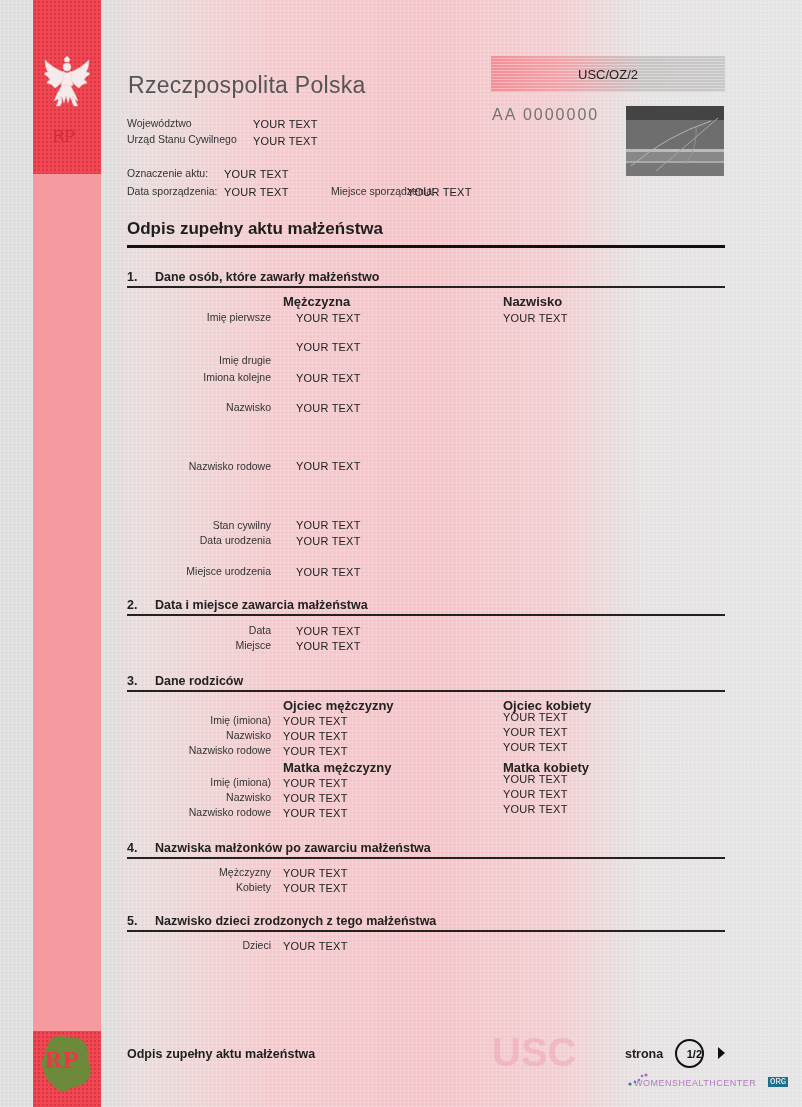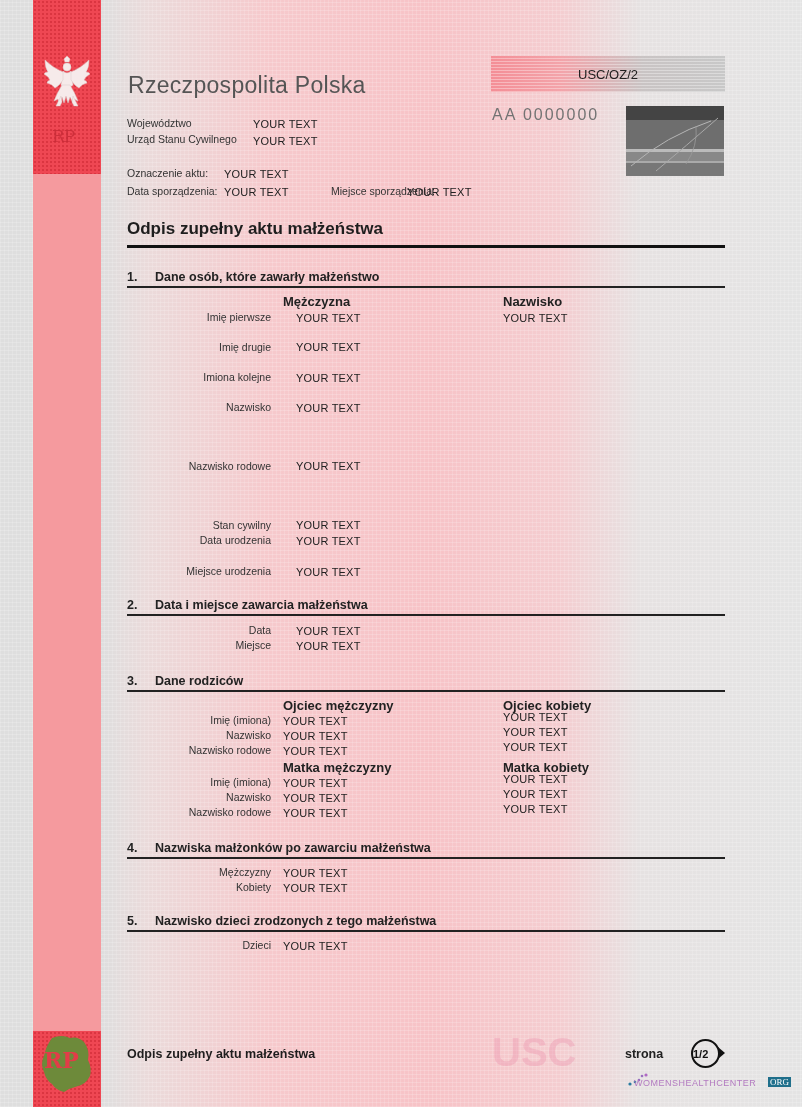--- a/index.html
+++ b/index.html
@@ -53,27 +53,27 @@
   .rule { position: absolute; left: 127px; width: 598px; height: 1.5px; background: #222; }
   .sec-num { font-size: 12.5px; font-weight: bold; color: #222; font-family: "Liberation Sans", sans-serif; }
   .sec-title { font-size: 12.5px; font-weight: bold; color: #222; font-family: "Liberation Sans", sans-serif; }
   .rlabel { font-size: 10.5px; color: #333; text-align: right; font-family: "Liberation Sans", sans-serif; }
   .colhead { font-size: 13px; font-weight: bold; color: #222; font-family: "Liberation Sans", sans-serif; }
   .footer-title { left: 127px; top: 1047px; font-size: 12.5px; font-weight: bold; color: #1e1e1e; font-family: "Liberation Sans", sans-serif; }
   .strona { left: 625px; top: 1047px; font-size: 12.5px; font-weight: bold; color: #222; font-family: "Liberation Sans", sans-serif; }
   .page-circle {
     position: absolute; left: 675px; top: 1039px; width: 29px; height: 29px;
     border: 2px solid #111; border-radius: 50%; box-sizing: border-box;
-    display: flex; align-items: center; justify-content: flex-start;
-    font-size: 11px; font-weight: bold; color: #111; font-family: "Liberation Sans", sans-serif; margin-left: 16px;
+    display: flex; align-items: center; justify-content: flex-end;
+    font-size: 11px; font-weight: bold; color: #111; font-family: "Liberation Sans", sans-serif;
   }
   .next-arrow { position: absolute; left: 718px; top: 1047px; width: 0; height: 0;
     border-top: 6px solid transparent; border-bottom: 6px solid transparent; border-left: 7px solid #111; cursor: pointer; }
   .watermark { left: 634px; top: 1078px; font-size: 9px; color: #b37bc1; letter-spacing: 0.5px; font-family: "Liberation Sans", sans-serif; }
-  .wm-org { position: absolute; left: 768px; top: 1077px; background: #1f6f8b; color: #fff; font-size: 9px; padding: 0 2px; font-family: Liberation Serif, serif; }
+  .wm-org { position: absolute; left: 768px; top: 1077px; background: #1f6f8b; color: #fff; font-size: 9px; padding: 0 2px; font-family: Liberation Mono, monospace; }
   .usc-ghost { left: 492px; top: 1030px; font-size: 40px; font-weight: bold; color: rgba(235,140,170,0.35); font-family: "Liberation Sans", sans-serif; }
 </style>
 </head>
 <body>
 
 <div class="page-bg"></div>
 
 <div class="stripe stripe-top"></div>
 <div class="stripe stripe-mid"></div>
 <div class="stripe stripe-bot"></div>
@@ -130,21 +130,21 @@
 <div class="abs sec-title" style="left:155px; top:270px;">Dane osób, które zawarły małżeństwo</div>
 <div class="rule" style="top:286px;"></div>
 
 <div class="abs colhead" style="left:283px; top:294px;">Mężczyzna</div>
 <div class="abs colhead" style="left:503px; top:294px;">Nazwisko</div>
 
 <div class="abs rlabel" style="right:531px; top:311px;padding-left:25px;">Imię pierwsze</div>
 <div class="abs val" style="left:296px; top:312px;">YOUR TEXT</div>
 <div class="abs val" style="left:503px; top:312px;">YOUR TEXT</div>
 
-<div class="abs rlabel" style="right:531px; top:341px;">Imię drugie</div>
+<div class="abs rlabel" style="right:531px; top:354px;">Imię drugie</div>
 <div class="abs val" style="left:296px; top:341px;">YOUR TEXT</div>
 
 <div class="abs rlabel" style="right:531px; top:371px;">Imiona kolejne</div>
 <div class="abs val" style="left:296px; top:372px;">YOUR TEXT</div>
 
 <div class="abs rlabel" style="right:531px; top:401px;">Nazwisko</div>
 <div class="abs val" style="left:296px; top:402px;">YOUR TEXT</div>
 
 <div class="abs rlabel" style="right:531px; top:460px;">Nazwisko rodowe</div>
 <div class="abs val" style="left:296px; top:460px;">YOUR TEXT</div>

